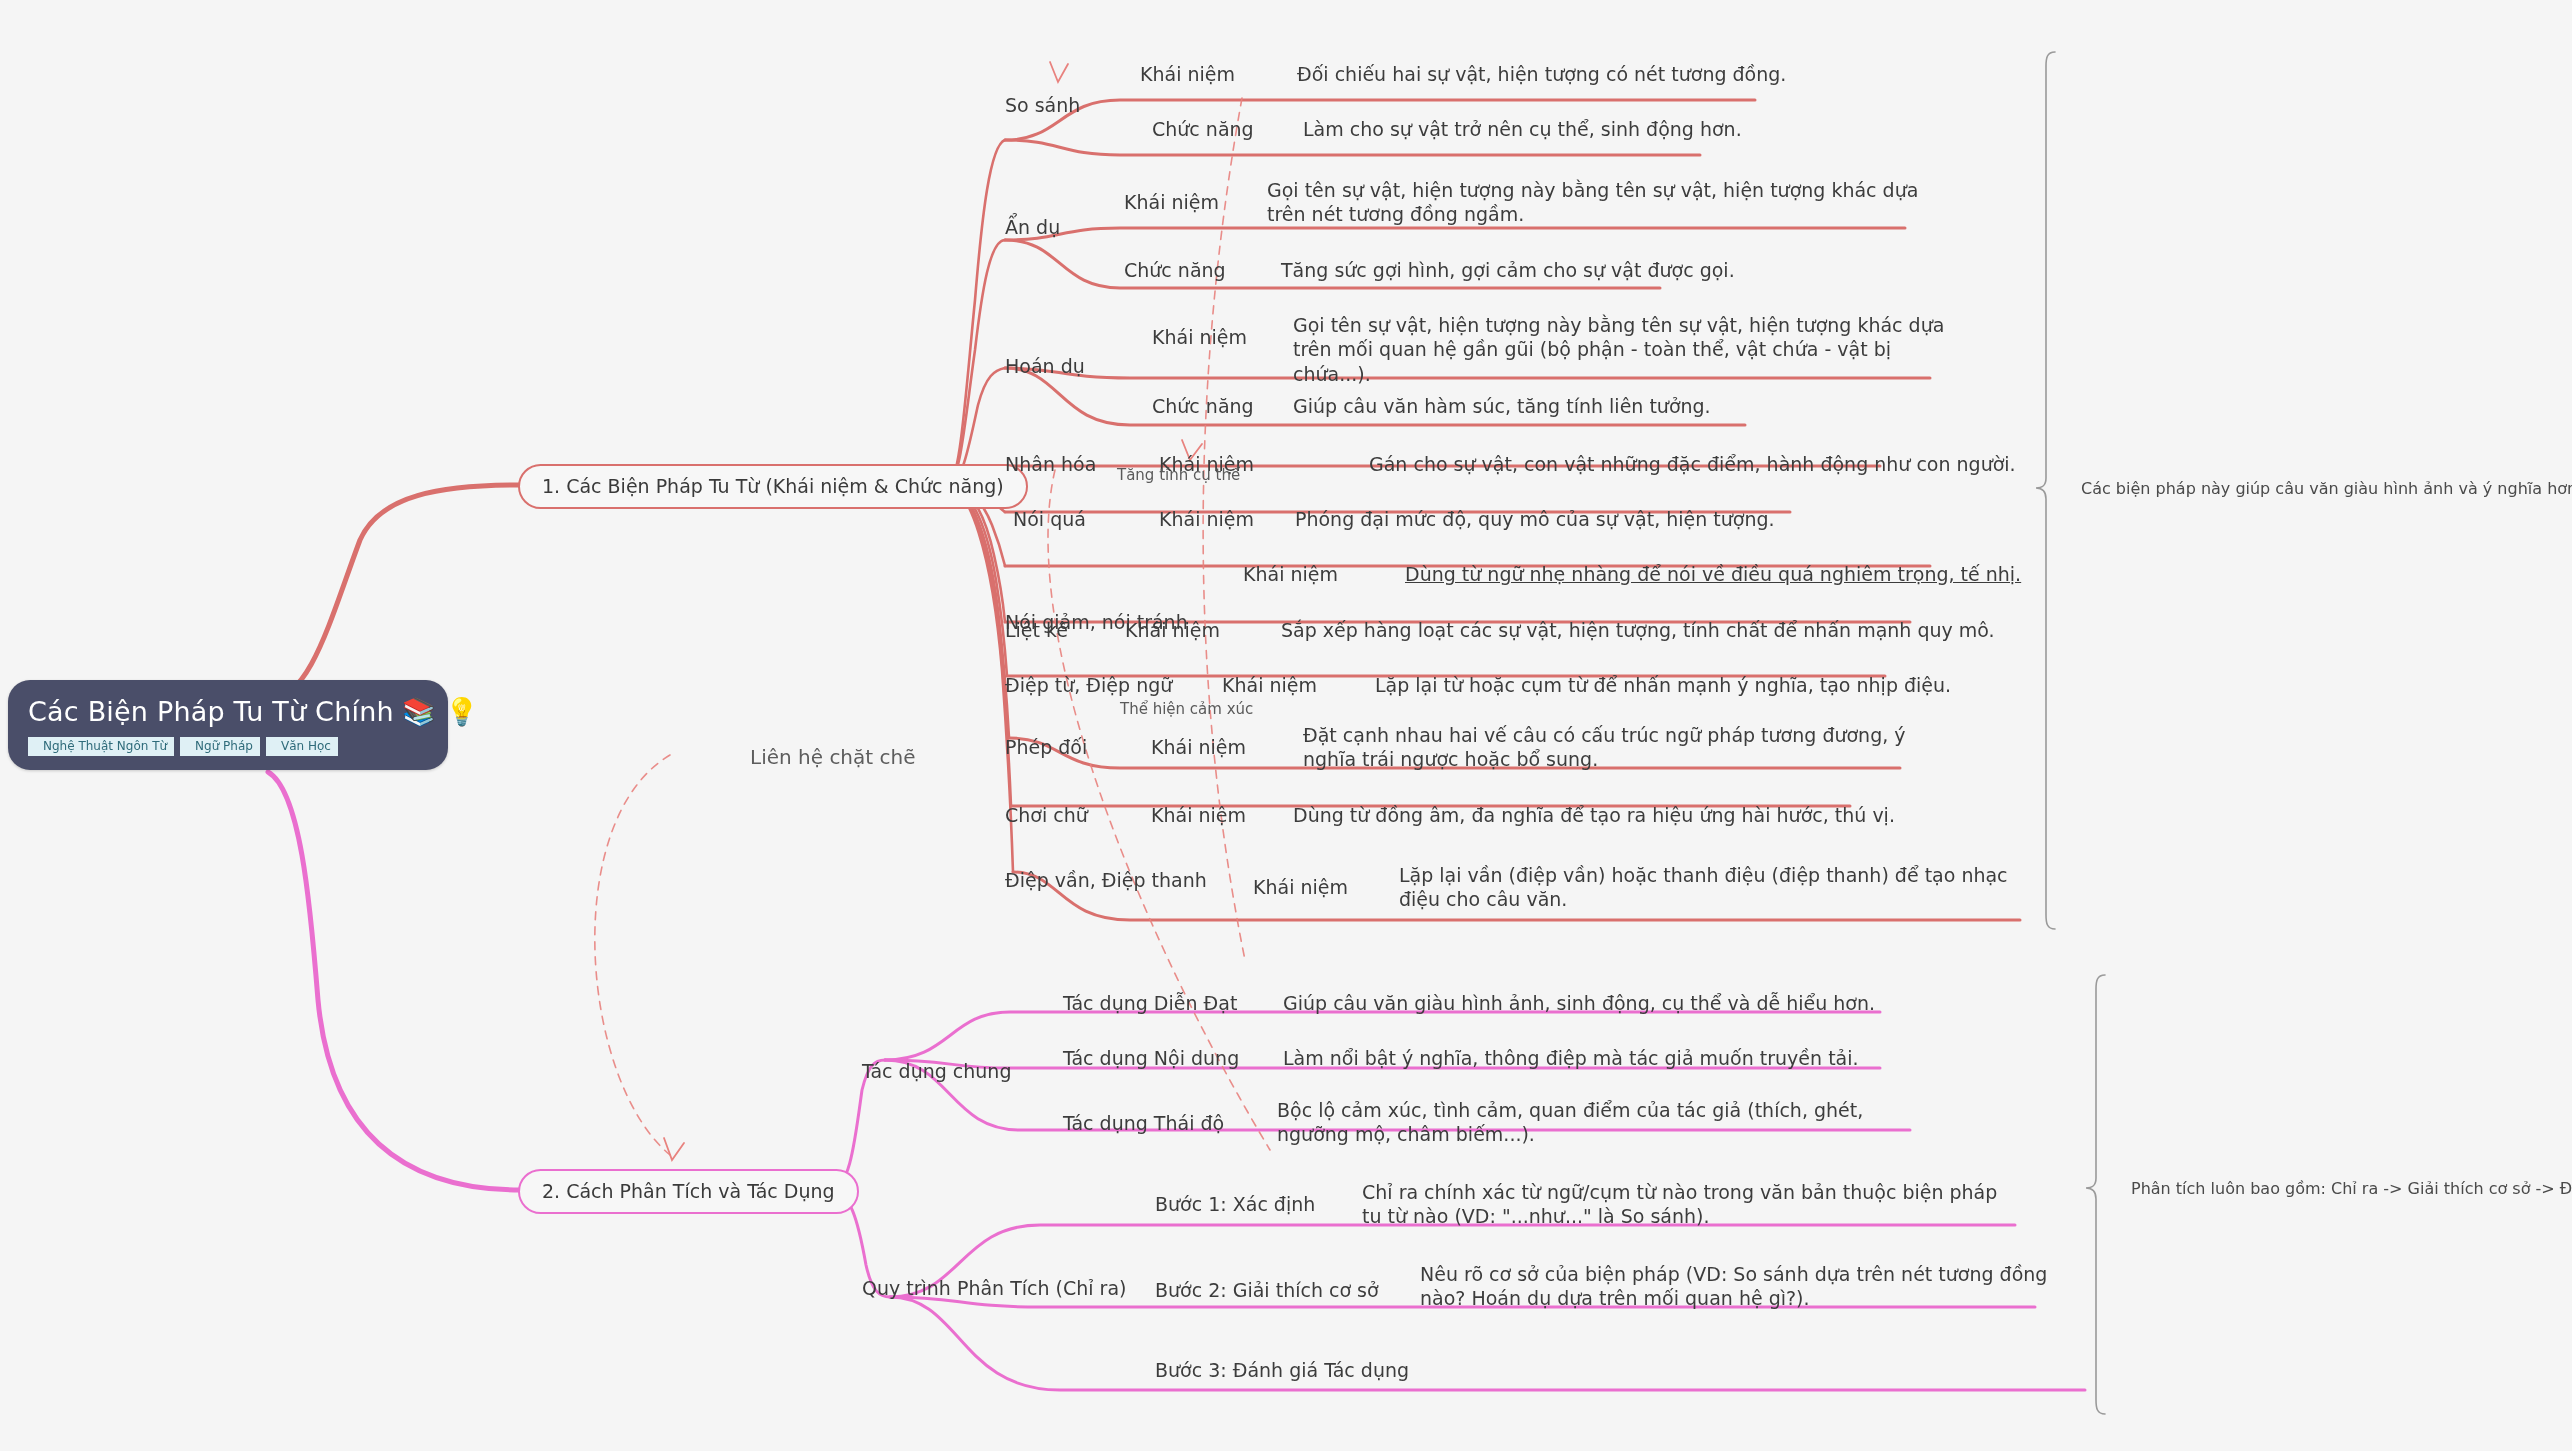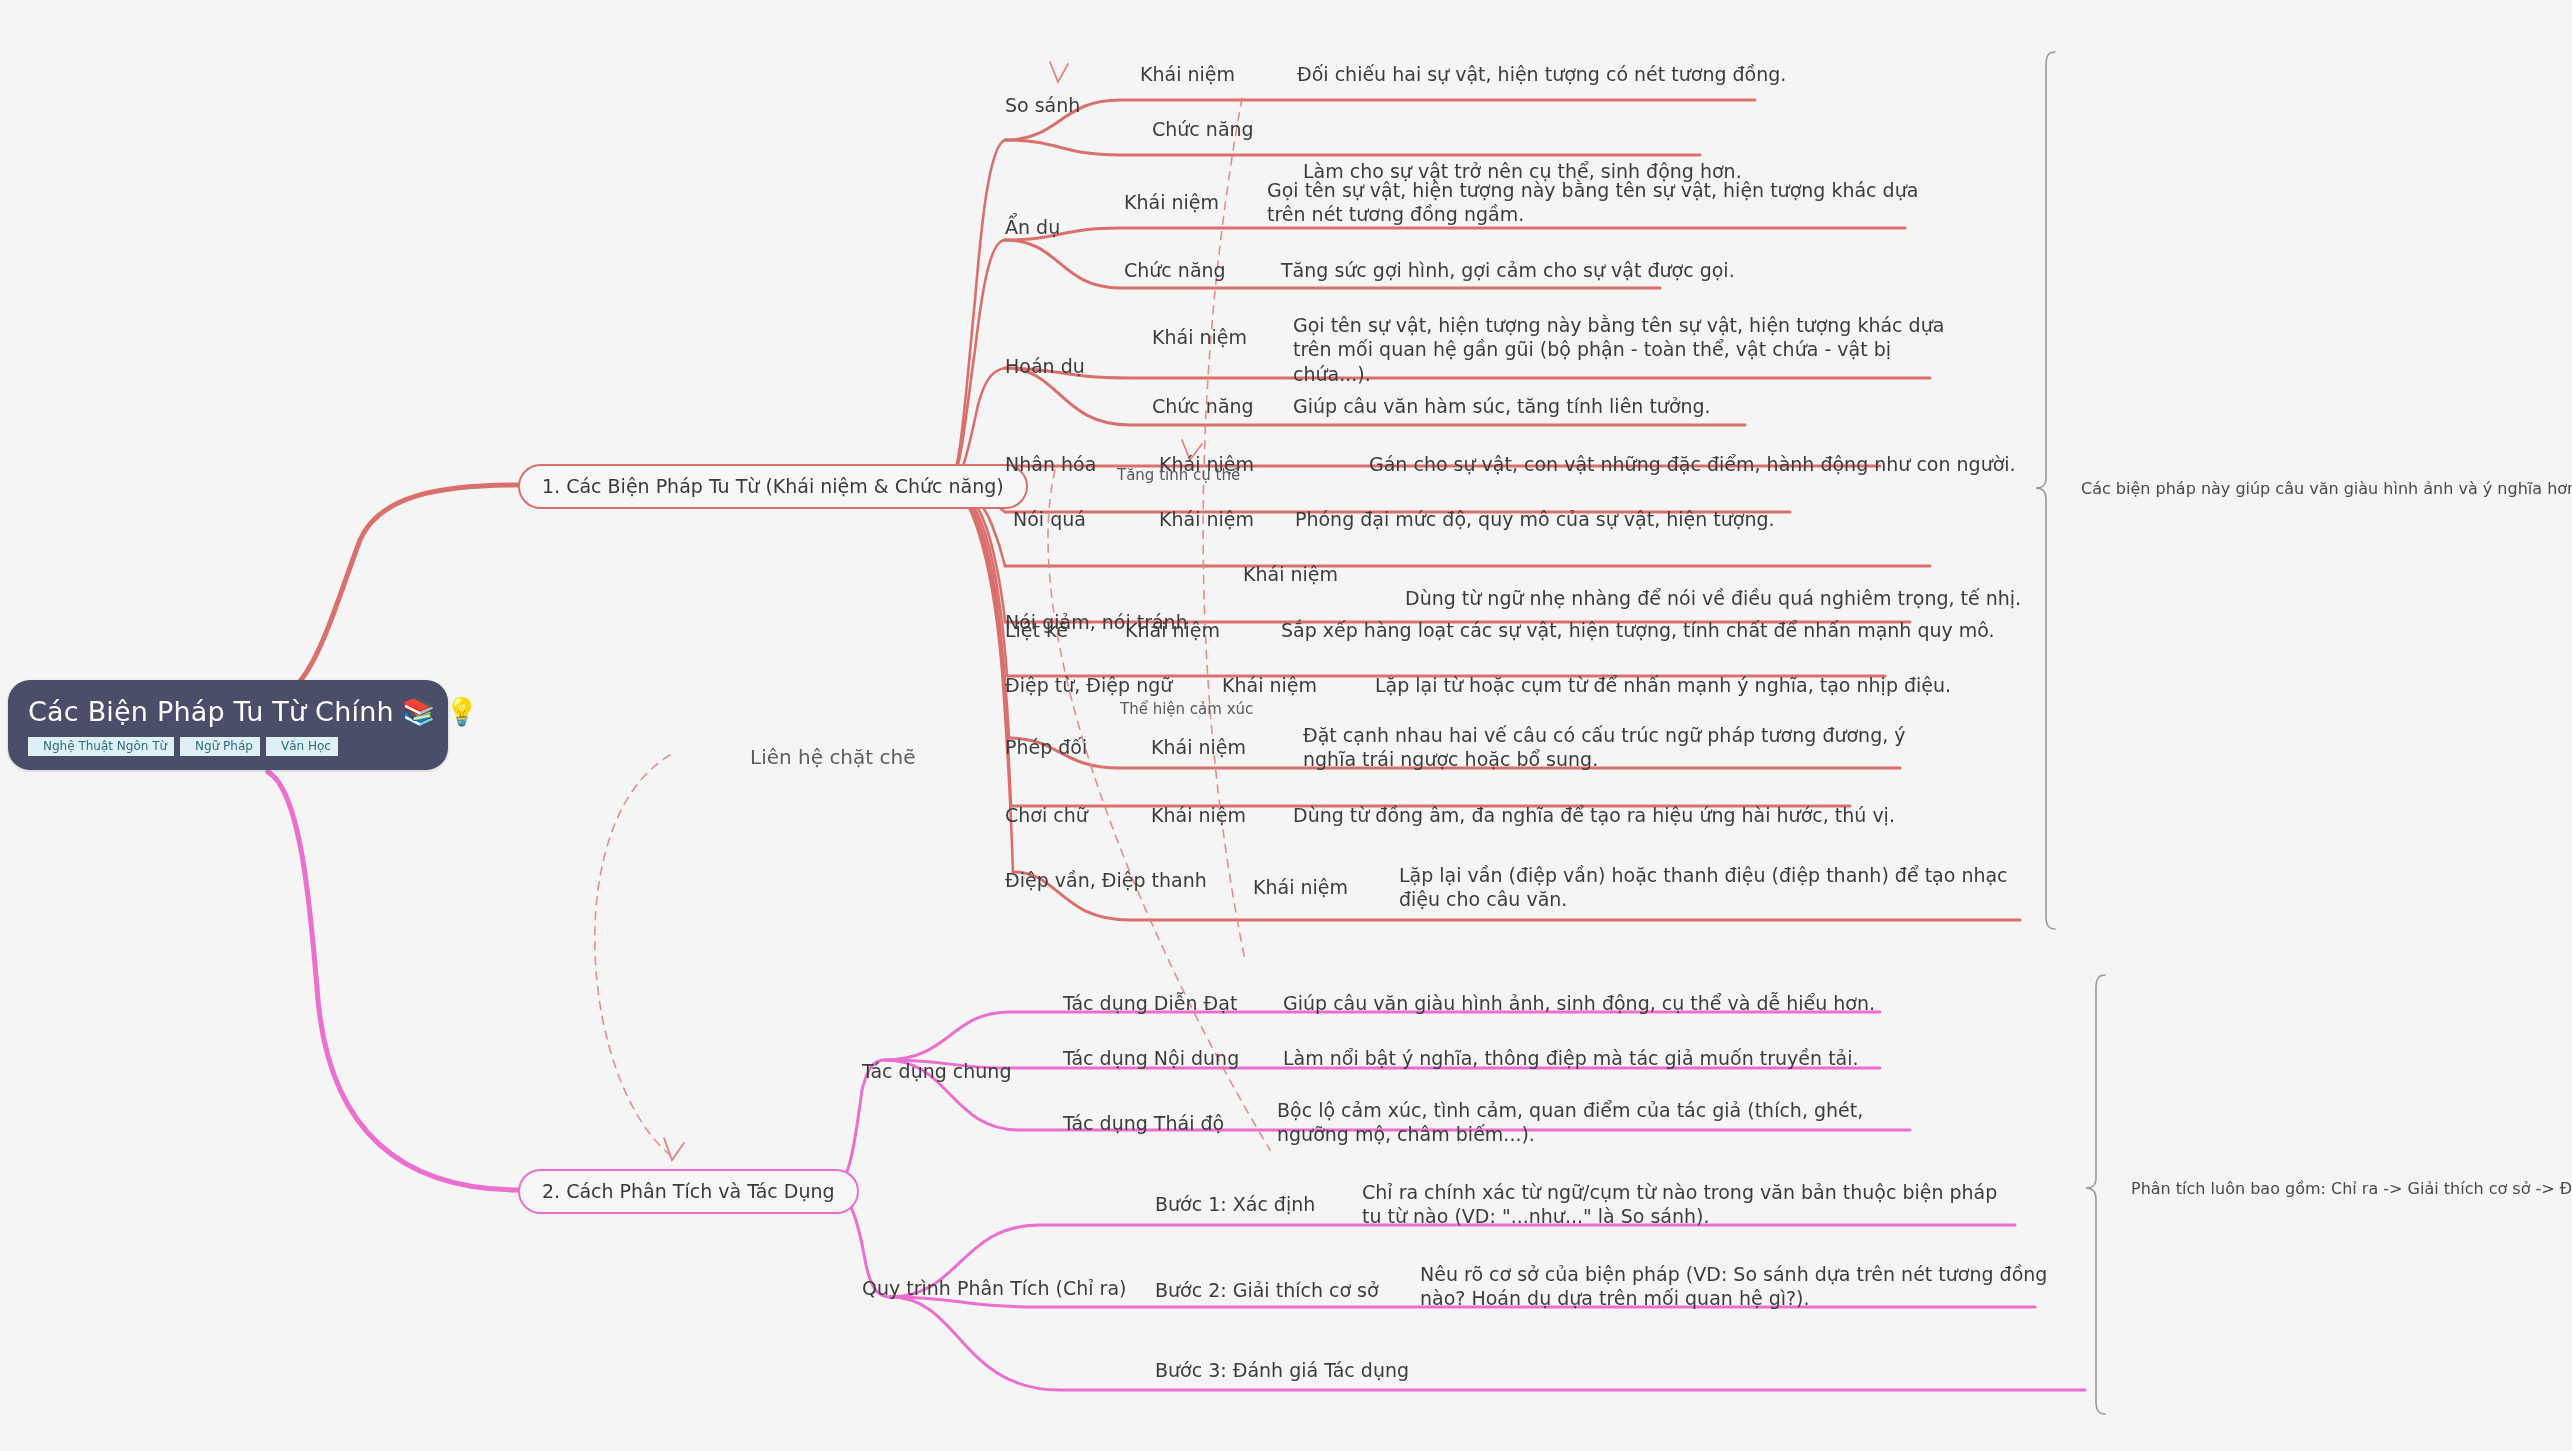--- a/index.html
+++ b/index.html
@@ -199,31 +199,31 @@
   <div class="lbl" style="left:1159px; top:452px;">Khái niệm</div>
   <div class="lbl" style="left:1159px; top:507px;">Khái niệm</div>
   <div class="lbl" style="left:1243px; top:562px;">Khái niệm</div>
   <div class="lbl" style="left:1125px; top:618px;">Khái niệm</div>
   <div class="lbl" style="left:1222px; top:673px;">Khái niệm</div>
   <div class="lbl" style="left:1151px; top:735px;">Khái niệm</div>
   <div class="lbl" style="left:1151px; top:803px;">Khái niệm</div>
   <div class="lbl" style="left:1253px; top:875px;">Khái niệm</div>
 
   <div class="lbl" style="left:1297px; top:62px;">Đối chiếu hai sự vật, hiện tượng có nét tương đồng.</div>
-  <div class="lbl" style="left:1303px; top:117px;margin-top:42px;">Làm cho sự vật trở nên cụ thể, sinh động hơn.</div>
+  <div class="lbl" style="left:1303px; top:117px;">Làm cho sự vật trở nên cụ thể, sinh động hơn.</div>
 
   <div class="lbl wrap" style="left:1267px; top:178px; width:660px;">Gọi tên sự vật, hiện tượng này bằng tên sự vật, hiện tượng khác dựa trên nét tương đồng ngầm.</div>
   <div class="lbl" style="left:1281px; top:258px;">Tăng sức gợi hình, gợi cảm cho sự vật được gọi.</div>
 
   <div class="lbl wrap" style="left:1293px; top:313px; width:660px;">Gọi tên sự vật, hiện tượng này bằng tên sự vật, hiện tượng khác dựa trên mối quan hệ gần gũi (bộ phận - toàn thể, vật chứa - vật bị chứa...).</div>
   <div class="lbl" style="left:1293px; top:394px;">Giúp câu văn hàm súc, tăng tính liên tưởng.</div>
 
   <div class="lbl" style="left:1369px; top:452px;">Gán cho sự vật, con vật những đặc điểm, hành động như con người.</div>
   <div class="lbl" style="left:1295px; top:507px;">Phóng đại mức độ, quy mô của sự vật, hiện tượng.</div>
-  <div class="lbl" style="left:1405px; top:586px;">Dùng từ ngữ nhẹ nhàng để nói về điều quá nghiêm trọng, tế nhị.</div>
+  <div class="lbl" style="left:1405px; top:562px;text-decoration:underline;">Dùng từ ngữ nhẹ nhàng để nói về điều quá nghiêm trọng, tế nhị.</div>
   <div class="lbl" style="left:1281px; top:618px;">Sắp xếp hàng loạt các sự vật, hiện tượng, tính chất để nhấn mạnh quy mô.</div>
   <div class="lbl" style="left:1375px; top:673px;">Lặp lại từ hoặc cụm từ để nhấn mạnh ý nghĩa, tạo nhịp điệu.</div>
   <div class="lbl wrap" style="left:1303px; top:723px; width:660px;">Đặt cạnh nhau hai vế câu có cấu trúc ngữ pháp tương đương, ý nghĩa trái ngược hoặc bổ sung.</div>
   <div class="lbl" style="left:1293px; top:803px;">Dùng từ đồng âm, đa nghĩa để tạo ra hiệu ứng hài hước, thú vị.</div>
   <div class="lbl wrap" style="left:1399px; top:863px; width:655px;">Lặp lại vần (điệp vần) hoặc thanh điệu (điệp thanh) để tạo nhạc điệu cho câu văn.</div>
 
   <div class="lbl" style="left:862px; top:1059px;">Tác dụng chung</div>
   <div class="lbl" style="left:862px; top:1276px;">Quy trình Phân Tích (Chỉ ra)</div>
 
   <div class="lbl" style="left:1063px; top:991px;">Tác dụng Diễn Đạt</div>

